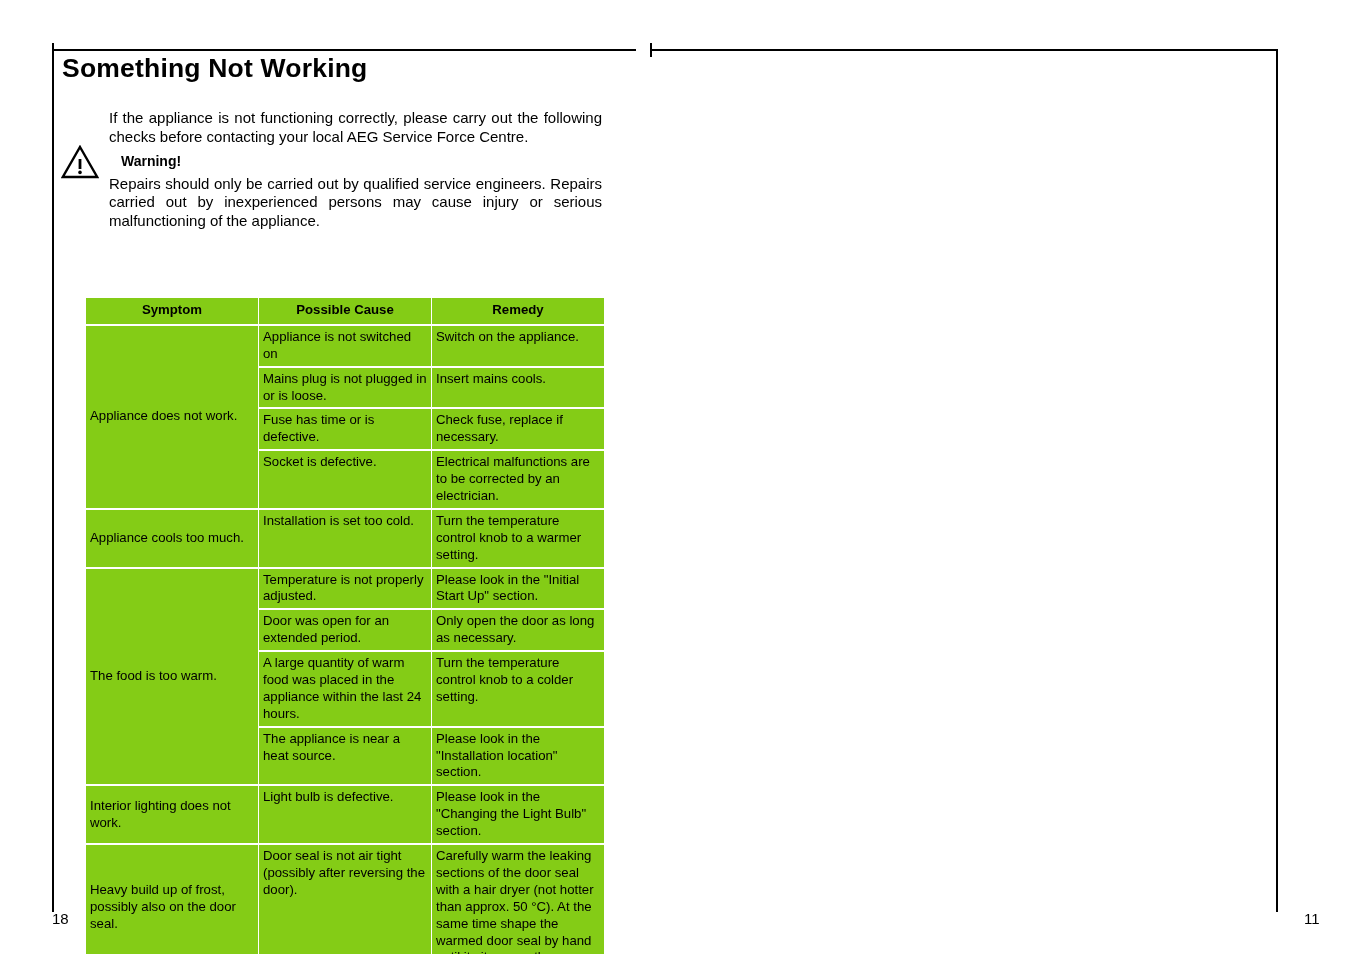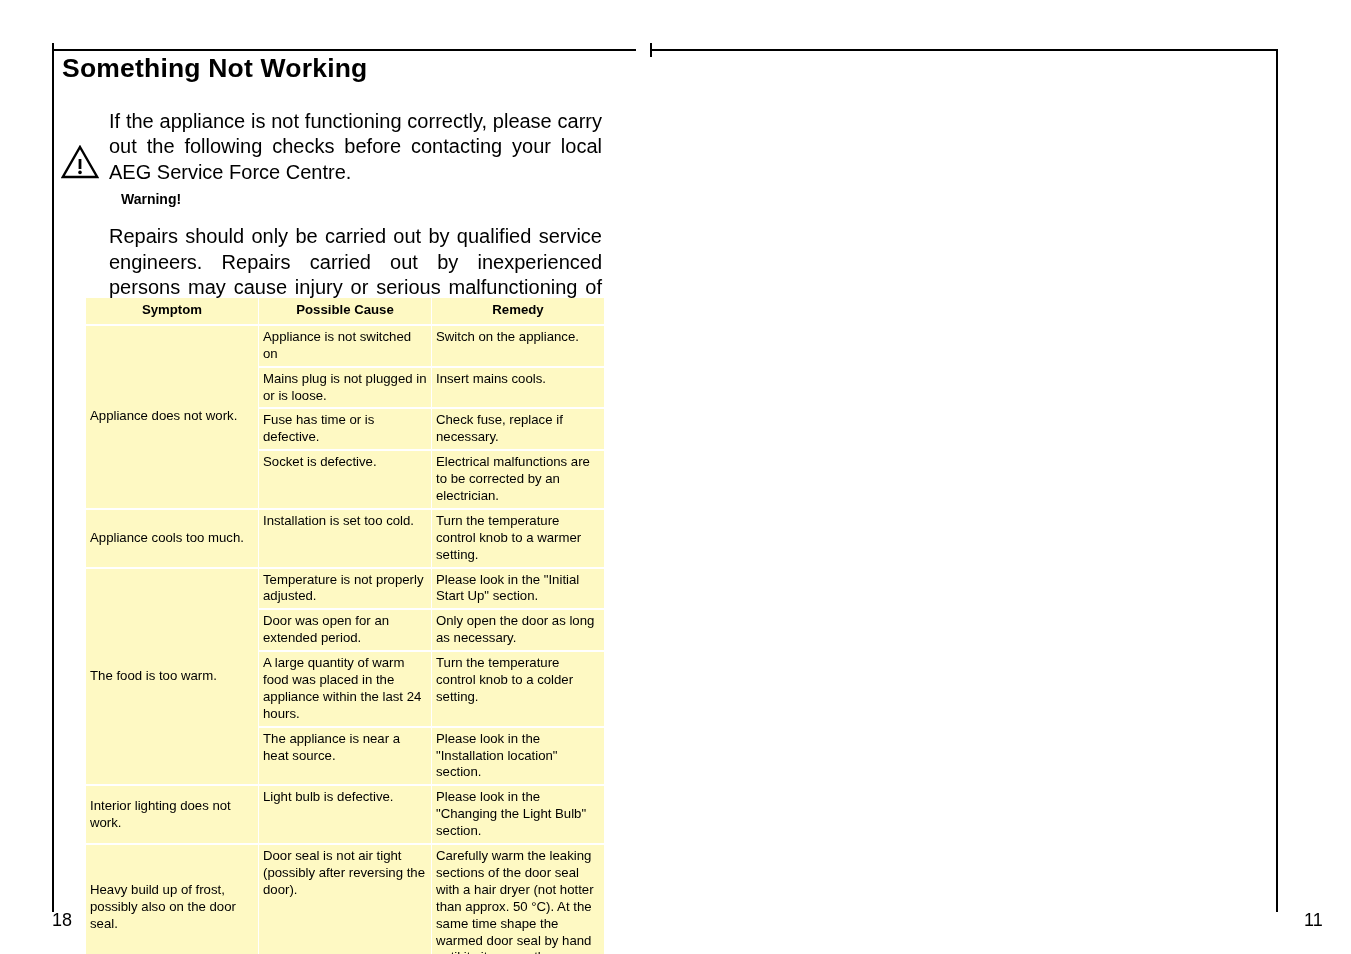--- a/index.html
+++ b/index.html
@@ -61,22 +61,22 @@
     width: 493px;
   }
   .warn-icon {
     position: absolute;
     left: -1px;
     top: 36px;
     width: 38px;
     height: 34px;
   }
   p.body {
-    margin: 16px 0 6px 0;
-    font-size: 20px;
+    margin: 4px 0 6px 0;
+    font-size: 15px;
     line-height: 1.26;
     text-align: justify;
     text-justify: inter-word;
   }
   p.warn-label {
     margin: 4px 0 4px 12px;
     font-size: 14px;
     font-weight: bold;
     line-height: 1.26;
   }
@@ -86,40 +86,40 @@
     position: absolute;
     left: 85px;
     top: 296px;
     width: 516px;
     border-collapse: separate;
     border-spacing: 1px 2px;
     table-layout: fixed;
     font-size: 13.2px;
   }
   .tbl td, .tbl th {
-    background: #fef9c3;
+    background: #84cc16;
     vertical-align: top;
     padding: 3px 4px 3px 4px;
     line-height: 1.28;
     font-weight: normal;
   }
   .tbl th {
     text-align: center;
     font-weight: bold;
     padding: 4px 4px 5px 4px;
   }
   .col-sym { width: 172px; }
   .col-cau { width: 172px; }
   .col-rem { width: 172px; }
   .tbl td.sym { vertical-align: middle; }
 
   
   .folio {
     position: absolute;
-    font-size: 18px;
+    font-size: 15px;
     font-weight: normal;
   }
   .folio-left  { left: 52px;  top: 910px; }
   .folio-right { left: 1304px; top: 910px; }
 </style>
 </head>
 <body>
 
 <div class="spread">
 

